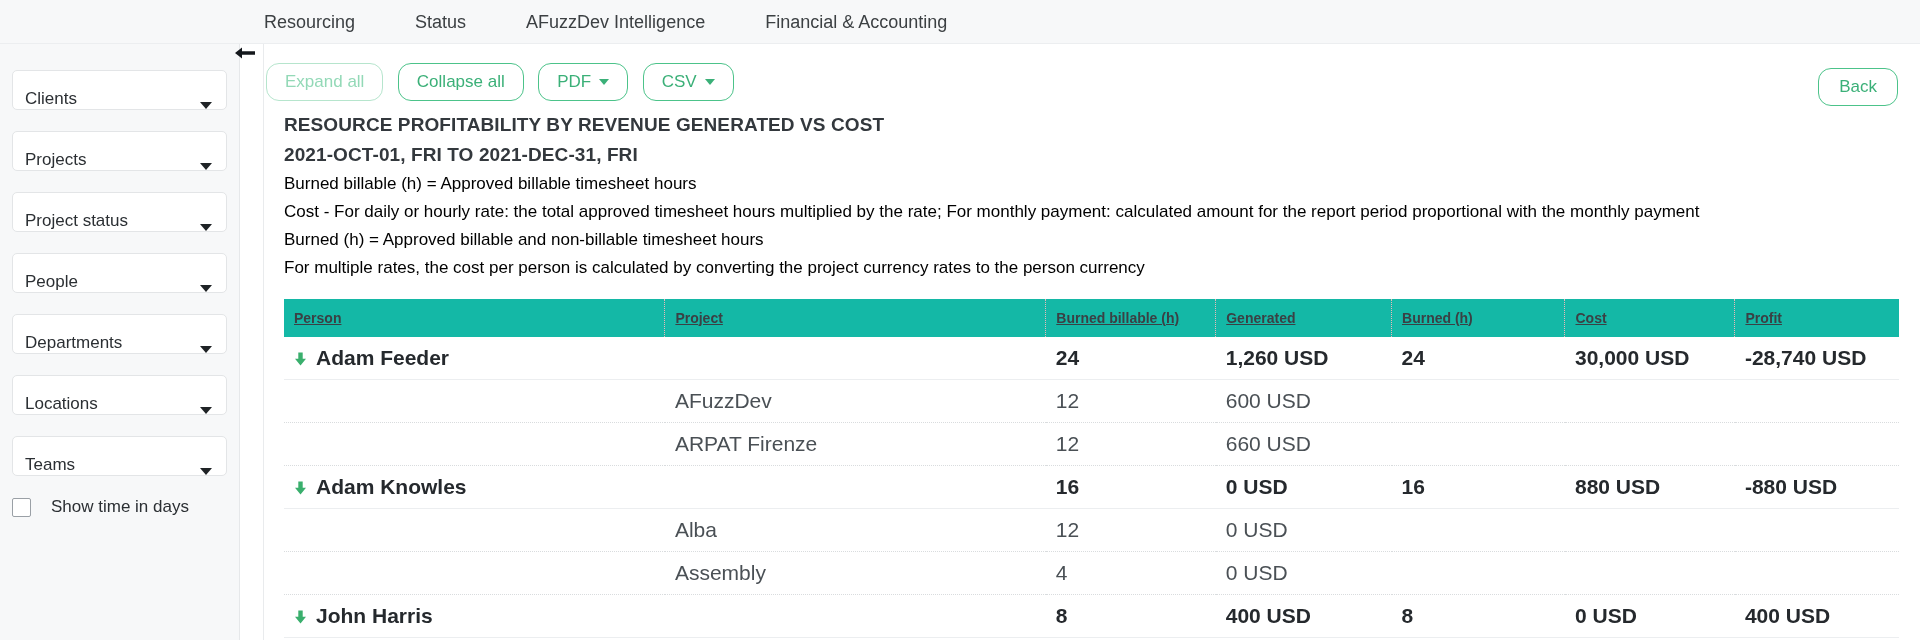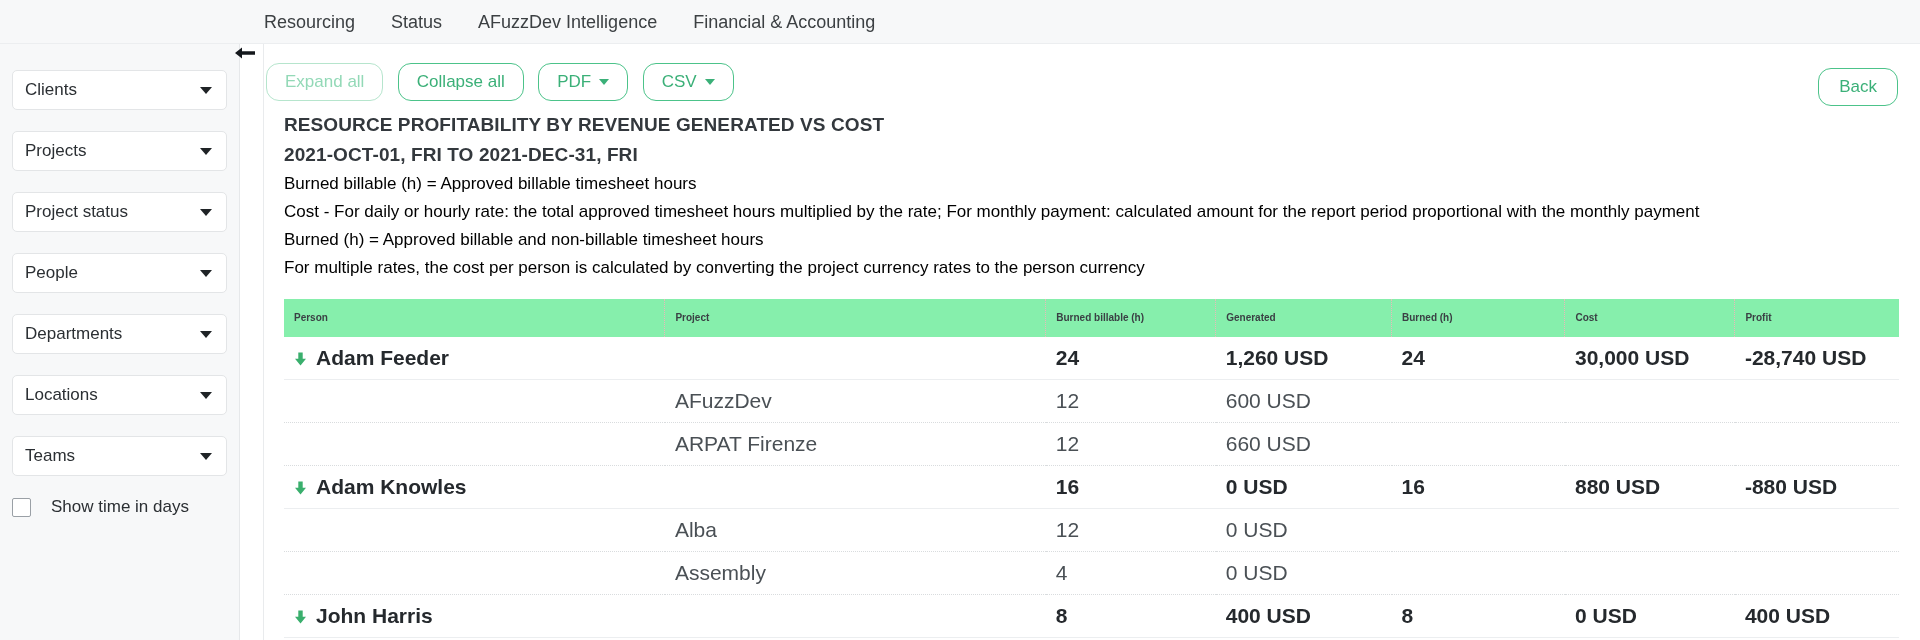--- a/index.html
+++ b/index.html
@@ -14,21 +14,21 @@
 
   
   .topnav {
     position: absolute;
     left: 0; top: 0;
     width: 1920px; height: 44px;
     background: #f7f8f9;
     display: flex;
     align-items: center;
     padding-left: 264px;
-    gap: 36px;
+    gap: 60px;
     border-bottom: 1px solid #eceef0;
   }
   .topnav-item {
     font-size: 18px;
     color: #3c4043;
     line-height: 44px;
     white-space: nowrap;
     cursor: pointer;
   }
 
@@ -42,21 +42,21 @@
     padding: 26px 12px 0 12px;
   }
   .filter {
     position: relative;
     height: 40px;
     background: #ffffff;
     border: 1px solid #e3e5e7;
     border-radius: 5px;
     margin-bottom: 21px;
     display: flex;
-    align-items: center;
+    align-items: flex-end;
     padding: 0 12px;
     cursor: pointer;
   }
   .filter-label {
     font-size: 17px;
     color: #2b2f33;
     flex: 1;
     white-space: nowrap;
     overflow: hidden;
   }
@@ -170,29 +170,30 @@
   .tablewrap {
     margin: 17px 20px 0 20px;
     width: 1615px;
   }
   table.report {
     width: 100%;
     border-collapse: collapse;
     table-layout: fixed;
   }
   table.report th {
-    background: #86efac;
+    background: #14b8a6;
     color: #3a4044;
-    font-size: 10px;
+    font-size: 14px;
     font-weight: bold;
     text-align: left;
     padding: 10px 10px 11px 10px;
     height: 38px;
     border-right: 1px dotted #e9b9b9;
     white-space: nowrap;
+    text-decoration: underline;
   }
   table.report th:last-child { border-right: none; }
   table.report td {
     font-size: 21px;
     color: #3c4146;
     padding: 9px 10px;
     height: 31px;
     border-bottom: 1px dotted #d9dcde;
     white-space: nowrap;
     vertical-align: middle;

